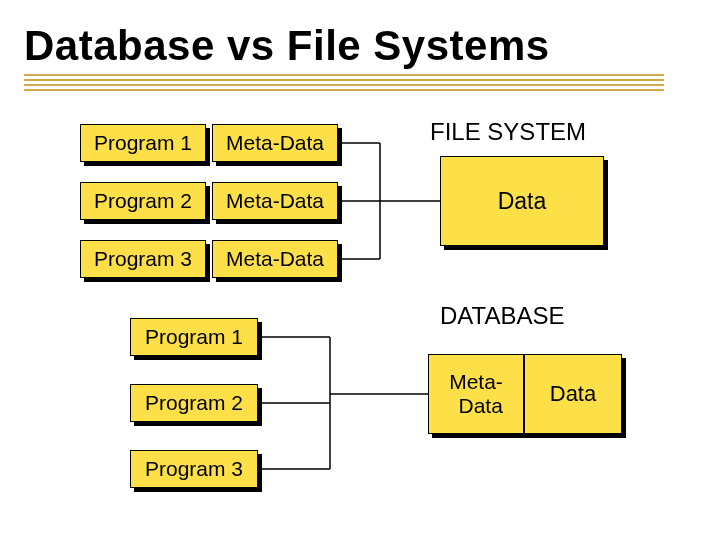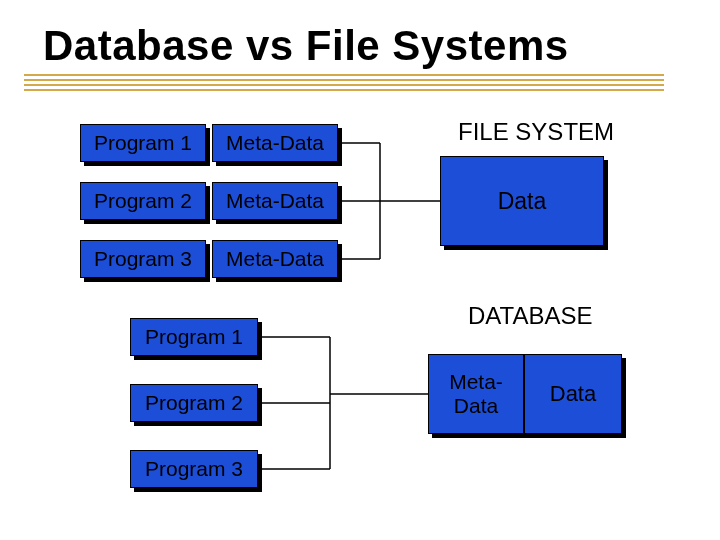--- a/index.html
+++ b/index.html
@@ -10,49 +10,47 @@
     position:relative;
   }
   .title{
     font-family:Impact,'Arial Black',sans-serif;
     font-weight:700;
     font-size:42px;
     letter-spacing:0.5px;
     position:absolute;
     left:24px;top:22px;
     color:#000;
-    margin-left:19px;
   }
   .underline-stack{
     position:absolute;
     left:24px;top:74px;
     width:640px;
   }
   .underline-stack div{
     height:2px;background:#d4a94a;margin-bottom:3px;
   }
   .box{
     position:absolute;
     border:1.5px solid #000;
-    background:#1d4ed8;
+    background:#fde047;
     display:flex;align-items:center;justify-content:center;
     font-size:21px;
     box-sizing:border-box;
   }
   .shadow{
     position:absolute;
     background:#000;
     box-sizing:border-box;
   }
   .lbl{
     position:absolute;
     font-size:24px;
     color:#000;
     white-space:nowrap;
-    margin-left:28px;
   }
   svg.conn{
     position:absolute;left:0;top:0;
     width:720px;height:540px;
     pointer-events:none;
   }
 </style>
 </head>
 <body>
 
@@ -89,21 +87,21 @@
 <div class="shadow" style="left:134px;top:322px;width:128px;height:38px"></div>
 <div class="box" style="left:130px;top:318px;width:128px;height:38px">Program 1</div>
 
 <div class="shadow" style="left:134px;top:388px;width:128px;height:38px"></div>
 <div class="box" style="left:130px;top:384px;width:128px;height:38px">Program 2</div>
 
 <div class="shadow" style="left:134px;top:454px;width:128px;height:38px"></div>
 <div class="box" style="left:130px;top:450px;width:128px;height:38px">Program 3</div>
 
 <div class="shadow" style="left:432px;top:358px;width:194px;height:80px"></div>
-<div class="box" style="left:428px;top:354px;width:96px;height:80px;font-size:21px;line-height:1.15;text-align:center;white-space:pre">Meta-
+<div class="box" style="left:428px;top:354px;width:96px;height:80px;font-size:21px;line-height:1.15;text-align:right;white-space:pre">Meta-
 Data</div>
 <div class="box" style="left:524px;top:354px;width:98px;height:80px;font-size:22px">Data</div>
 
 <svg class="conn">
 
   <g stroke="#000" stroke-width="1.5" fill="none">
     <line x1="338" y1="143" x2="380" y2="143"></line>
     <line x1="338" y1="201" x2="380" y2="201"></line>
     <line x1="338" y1="259" x2="380" y2="259"></line>
     <line x1="380" y1="143" x2="380" y2="259"></line>

